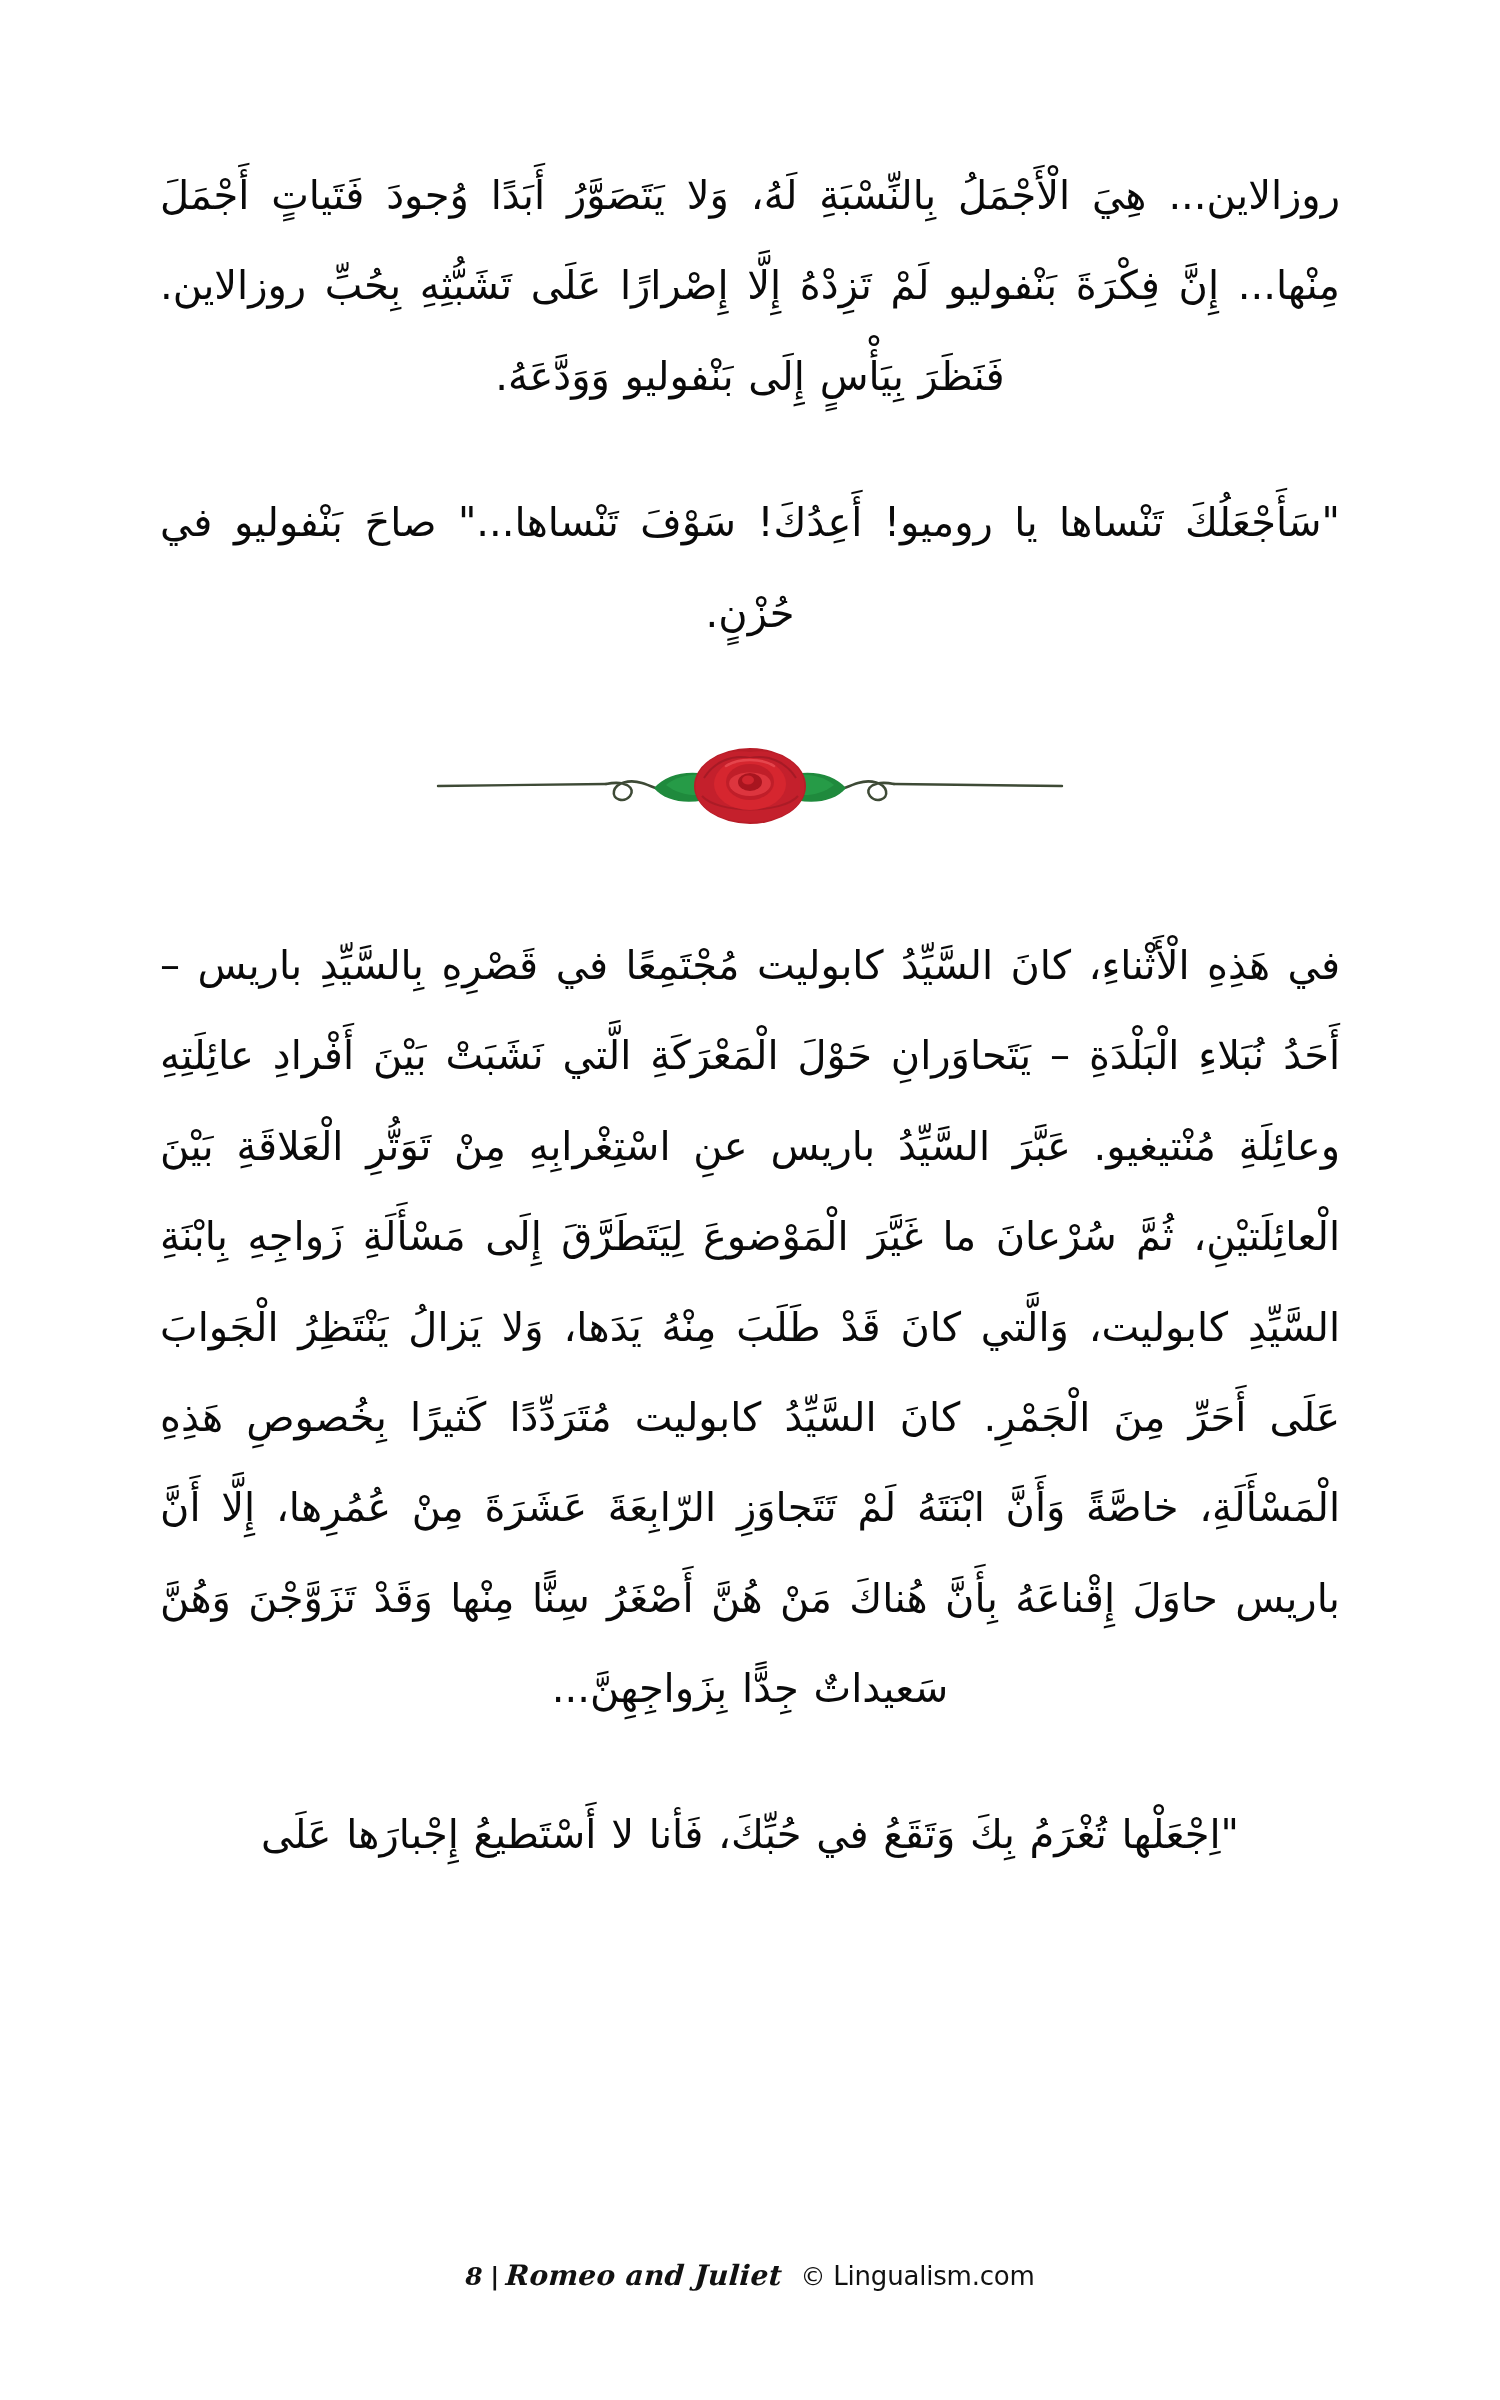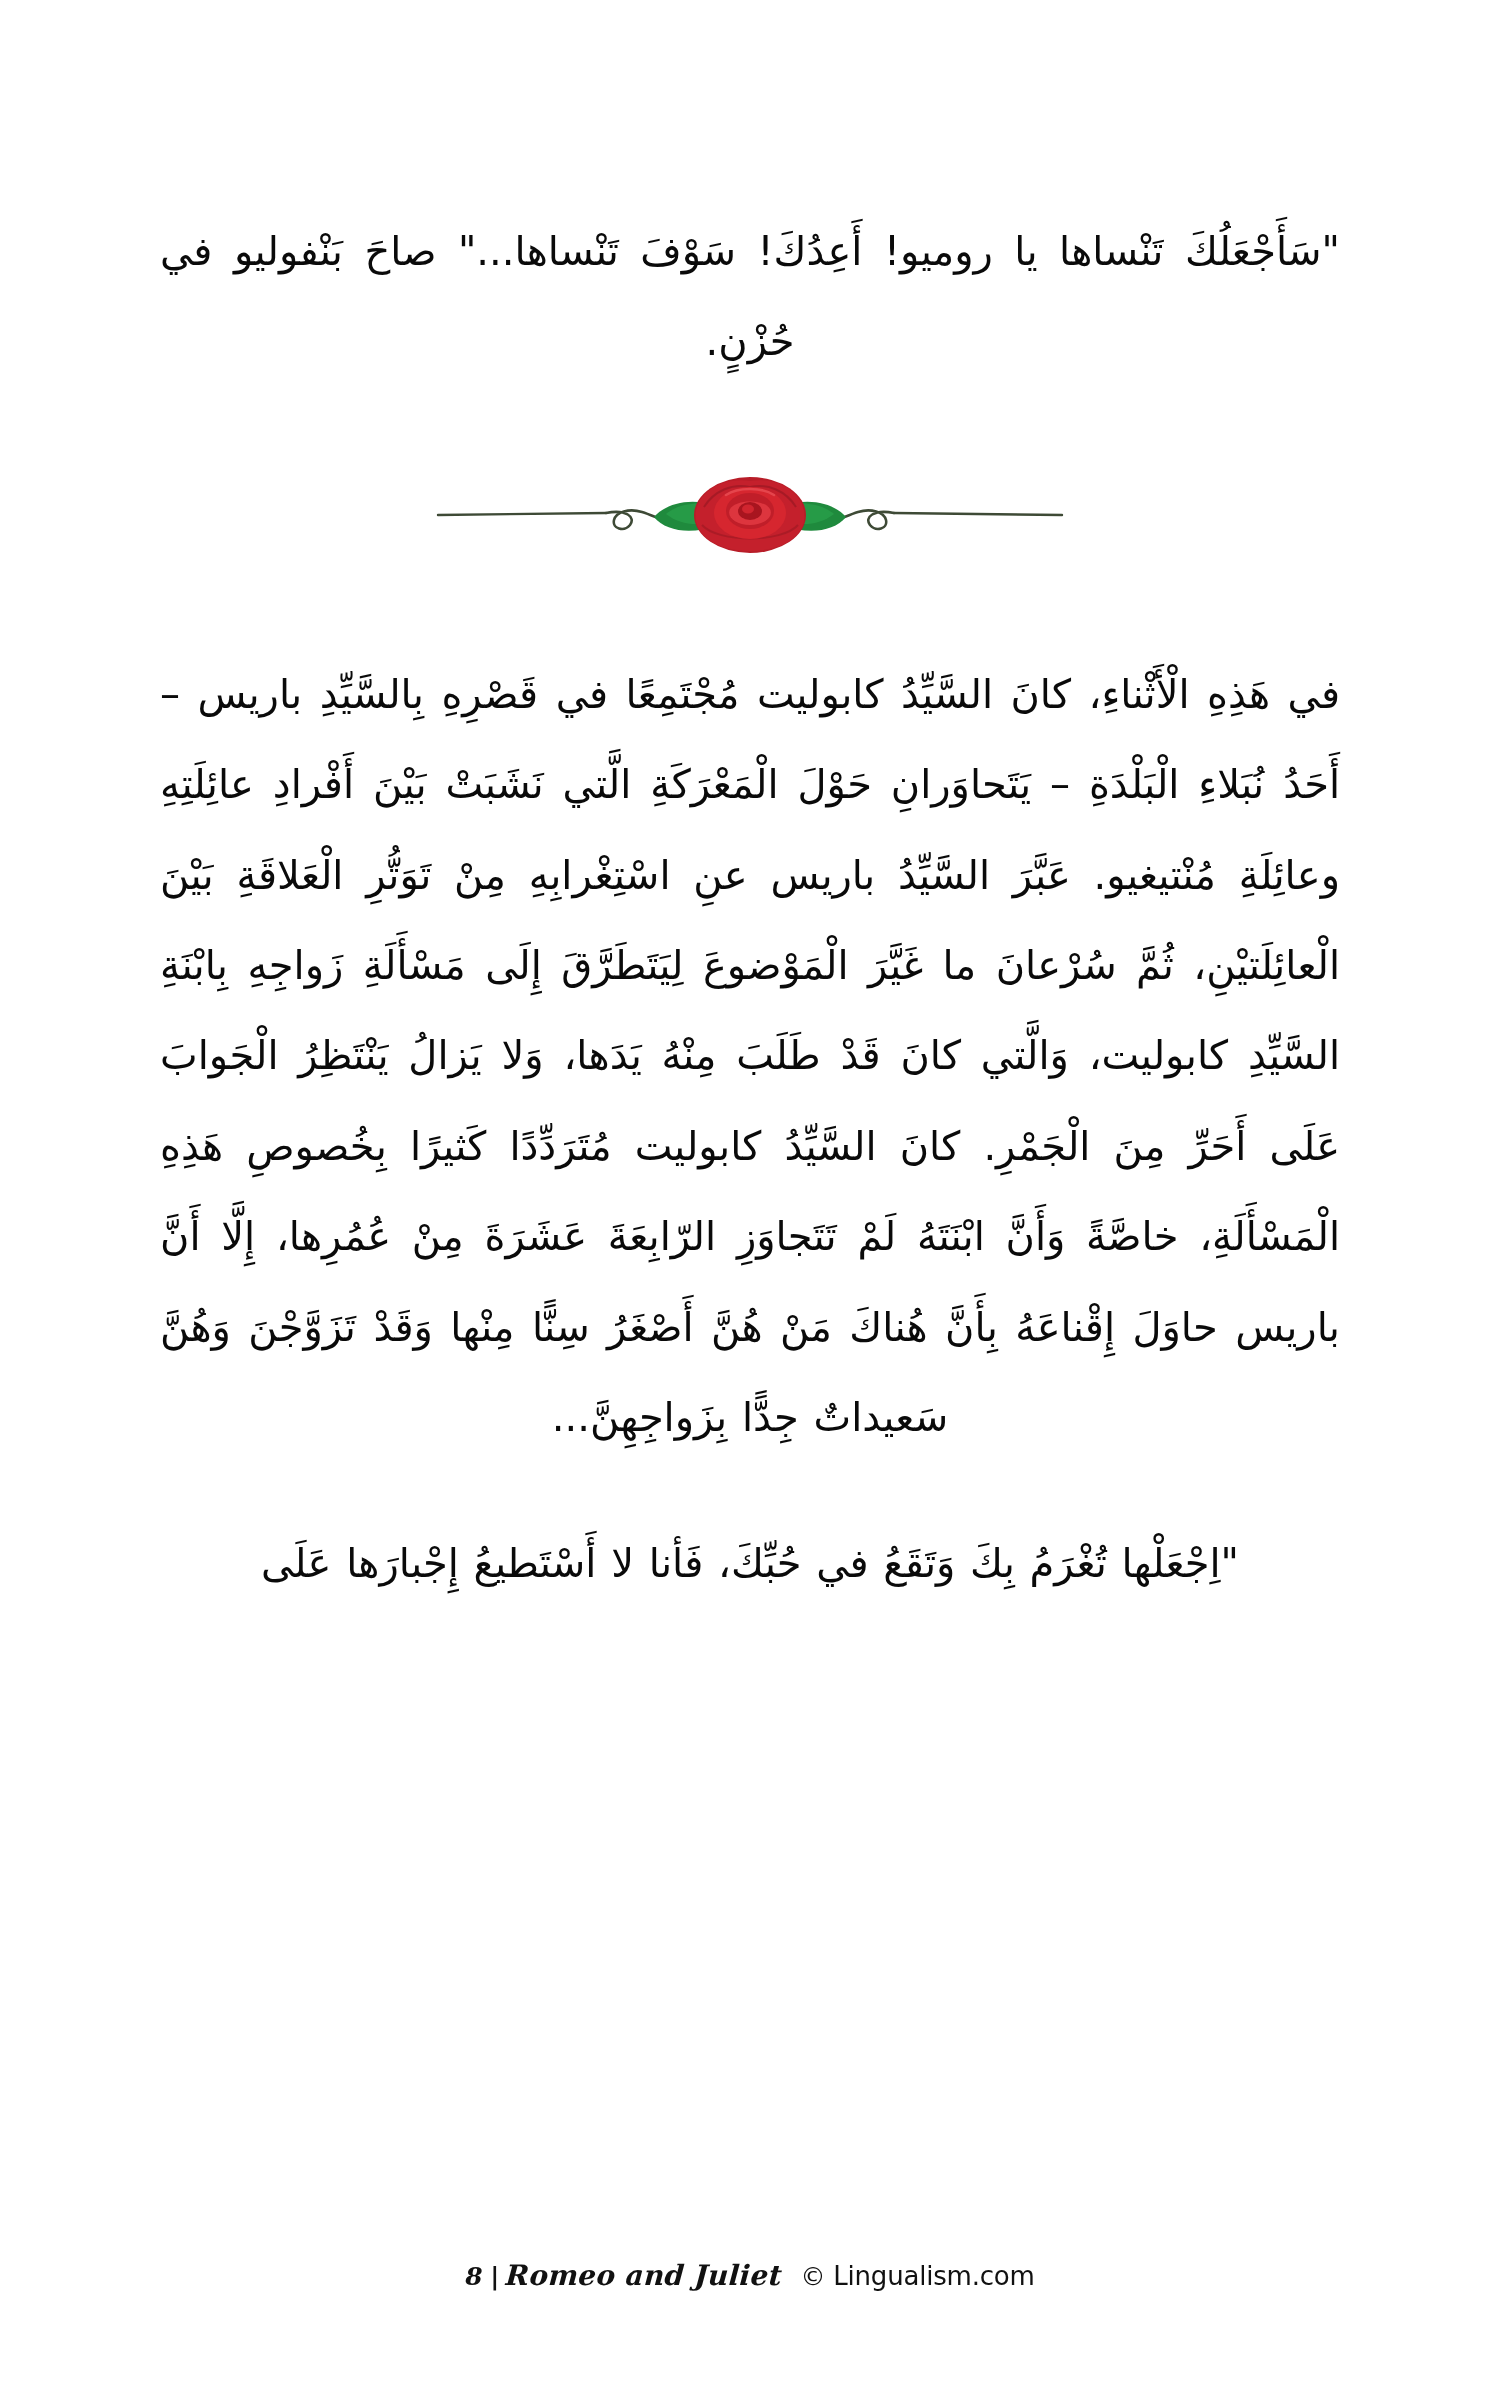--- a/index.html
+++ b/index.html
@@ -116,20 +116,21 @@
     font-size: 25px;
   }
 </style>
 </head>
 <body>
 
 <div class="page">
 
   <div class="content">
 
+    <p class="para justified">روزالاين... هِيَ الْأَجْمَلُ بِالنِّسْبَةِ لَهُ، وَلا يَتَصَوَّرُ أَبَدًا وُجودَ فَتَياتٍ أَجْمَلَ مِنْها... إِنَّ فِكْرَةَ بَنْفوليو لَمْ تَزِدْهُ إِلَّا إِصْرارًا عَلَى تَشَبُّثِهِ بِحُبِّ روزالاين. فَنَظَرَ بِيَأْسٍ إِلَى بَنْفوليو وَوَدَّعَهُ.</p>
 
     <div class="gap-after-p1"></div>
 
     <p class="para justified">"سَأَجْعَلُكَ تَنْساها يا روميو! أَعِدُكَ! سَوْفَ تَنْساها..." صاحَ بَنْفوليو في حُزْنٍ.</p>
 
     <div class="divider-wrap">
       <svg class="divider-svg" width="640" height="80" viewBox="0 0 640 80" xmlns="http://www.w3.org/2000/svg">
 
         <path d="M8 42 L176 40" stroke="#3e4a36" stroke-width="2.4" fill="none" stroke-linecap="round"></path>
 

